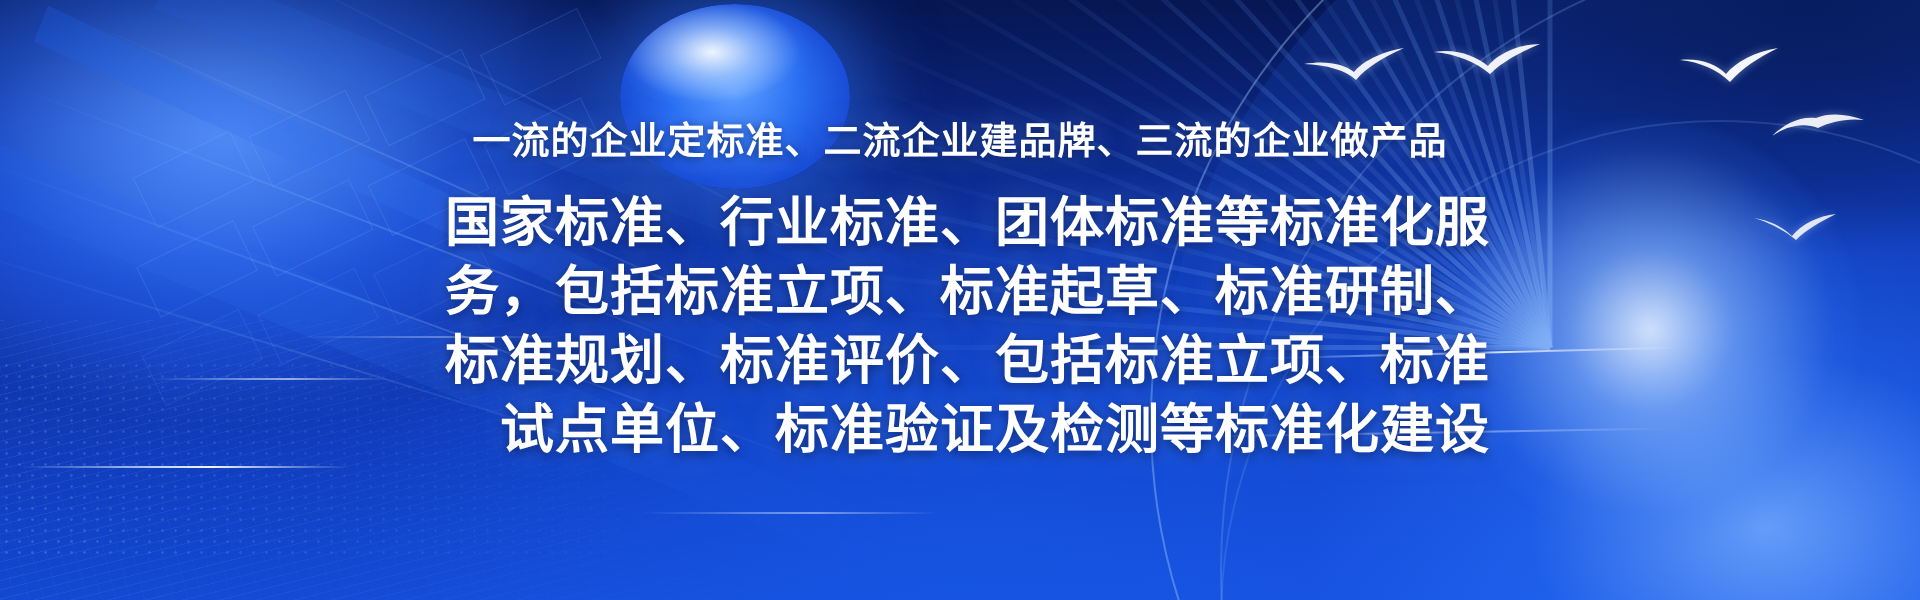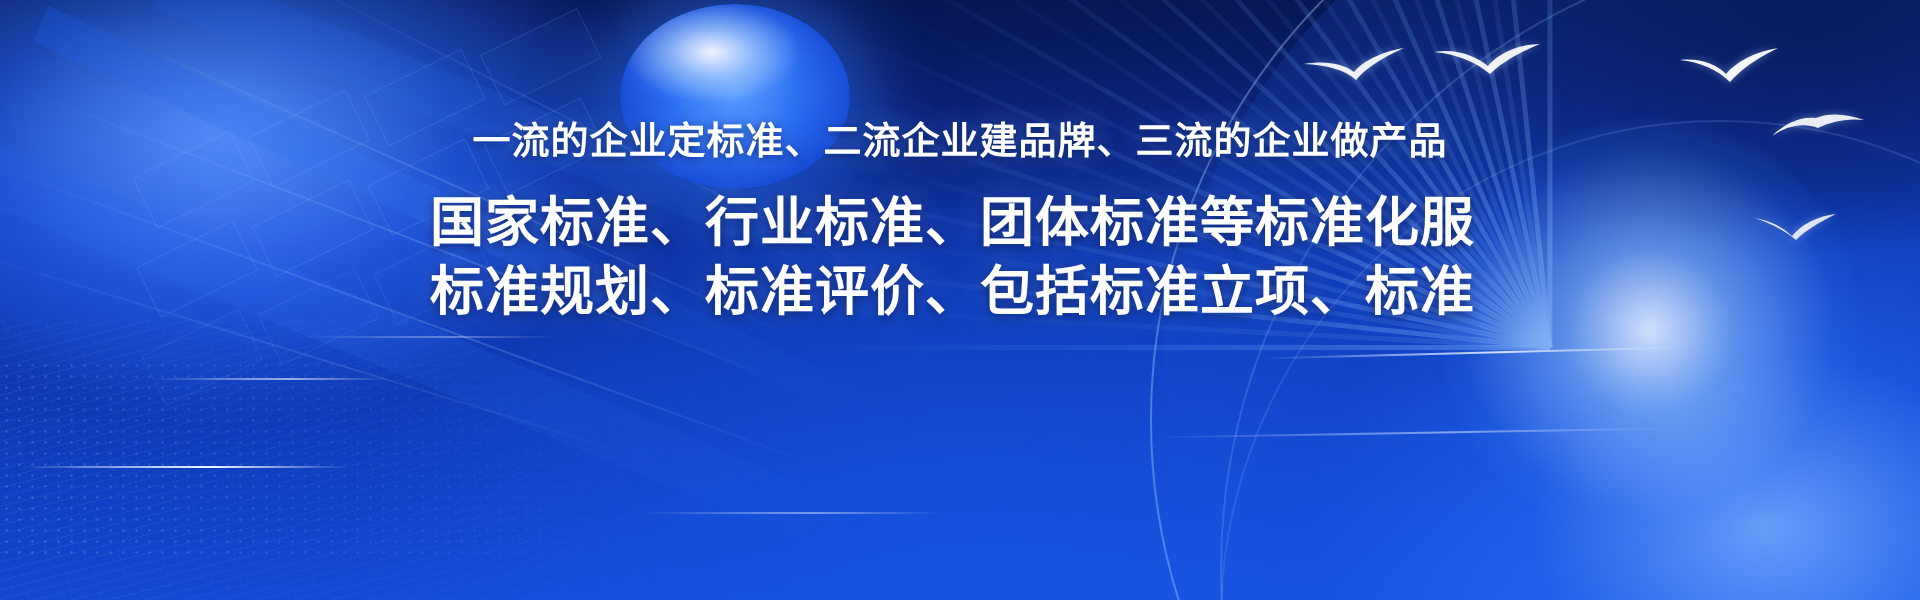--- a/index.html
+++ b/index.html
@@ -169,21 +169,21 @@
     white-space: nowrap;
   }
   .subhead {
     margin: 22px auto 0;
     width: 1060px;
     font-size: 54px;
     font-weight: 700;
     color: #ffffff;
     line-height: 1.28;
     letter-spacing: 1px;
-    text-align: left;
+    text-align: right;
     text-shadow: 0 3px 12px rgba(4,24,90,0.8), 0 0 30px rgba(120,175,255,0.40);
   }
 </style>
 </head>
 <body>
 
 <div class="banner">
 
   <div class="layer">
     <div class="top-shade"></div>
@@ -295,17 +295,19 @@
     <svg width="86" height="30" viewBox="0 0 86 30" aria-hidden="true">
       <path d="M2 6 C 16 8, 30 14, 40 24 C 50 12, 66 4, 84 2 C 68 10, 54 18, 44 28 C 32 18, 16 10, 2 6 Z" fill="#ffffff" opacity="0.85"></path>
     </svg>
   </div>
 
   <div class="content">
     <div class="headline">一流的企业定标准、二流企业建品牌、三流的企业做产品</div>
 
     <div class="subhead">
       <div>国家标准、行业标准、团体标准等标准化服</div>
+      <div>务，包括标准立项、标准起草、标准研制、</div>
       <div>标准规划、标准评价、包括标准立项、标准</div>
+      <div>试点单位、标准验证及检测等标准化建设</div>
     </div>
   </div>
 
 </div>
 
 </body></html>

